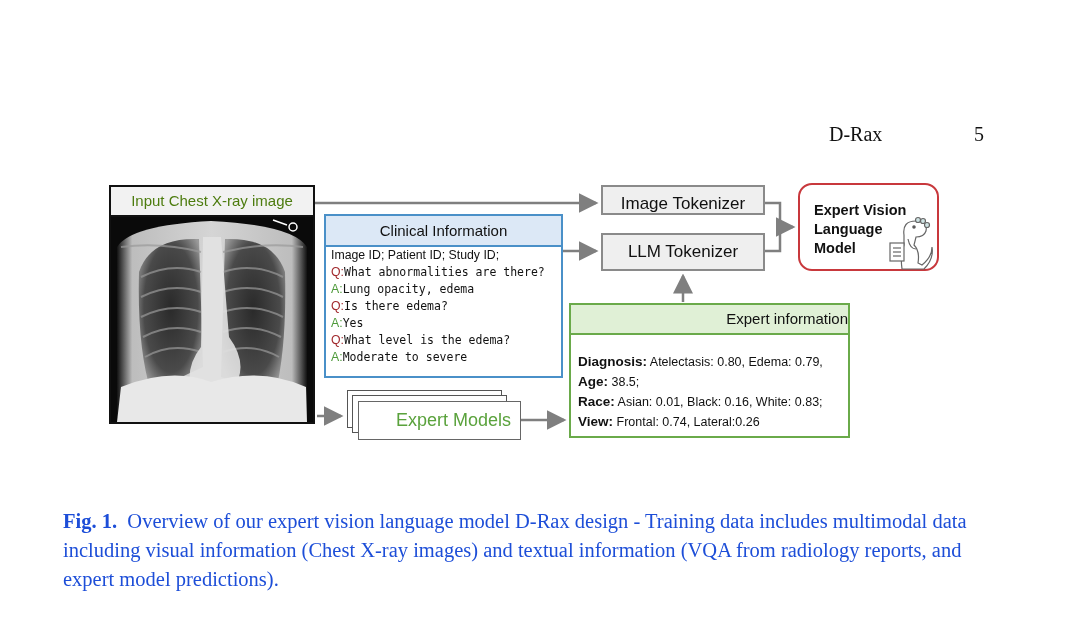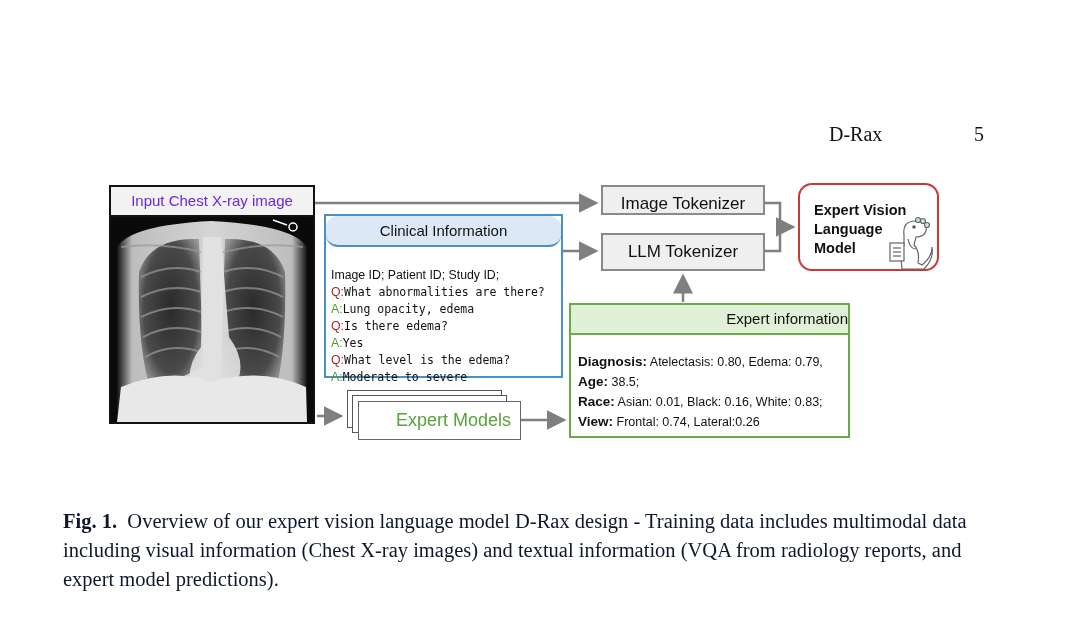--- a/index.html
+++ b/index.html
@@ -11,37 +11,37 @@
   .running-head {
     font-family: "Liberation Serif", "DejaVu Serif", serif; font-size: 20px; color: #111;
   }
   
   .xray-frame {
     left: 109px; top: 185px; width: 206px; height: 239px; background: #000;
     border: 2px solid #111; box-sizing: border-box; overflow: hidden;
   }
   .xray-title {
     position: absolute; left: 0; top: 0; right: 0; height: 28px; background: #f2f2f2;
-    border-bottom: 2px solid #111; font-size: 15px; text-align: center; line-height: 28px; color: #6d28d9;
+    border-bottom: 2px solid #111; font-size: 15px; text-align: center; line-height: 28px; color: #4d7c0f;
   }
   .xray-img { position: absolute; left: 0; top: 30px; }
   
   .box-gray {
     background: #efefef; border: 2px solid #8a8a8a; box-sizing: border-box;
     font-size: 17px; text-align: center; color: #111;
   }
   .clinical {
     left: 324px; top: 214px; width: 239px; height: 164px; border: 2px solid #4a90c8;
     box-sizing: border-box; background: #fff;
   }
   .clinical-head {
     height: 29px; background: #dce8f6; border-bottom: 2px solid #4a90c8;
-    font-size: 15px; text-align: center; line-height: 29px; border-radius: 12px;
+    font-size: 15px; text-align: center; line-height: 29px;
   }
-  .clinical-body { padding: 20px 5px; font-size: 12.3px; line-height: 17px; }
+  .clinical-body { padding: 0 5px; font-size: 12.3px; line-height: 17px; }
   .mono { font-family: "DejaVu Sans Mono", "Liberation Mono", monospace; font-size: 11.5px; }
   .q { color: #a0282c; }
   .a { color: #4e9a3a; }
   .expert-info {
     left: 569px; top: 303px; width: 281px; height: 135px; border: 2px solid #6aaa4a;
     box-sizing: border-box; background: #fff;
   }
   .expert-head {
     height: 28px; background: #e0f0d6; border-bottom: 2px solid #6aaa4a;
     font-size: 15px; text-align: right; line-height: 28px;
@@ -52,21 +52,21 @@
     left: 798px; top: 183px; width: 141px; height: 88px; border: 2px solid #c8383c;
     border-radius: 14px; box-sizing: border-box; background: #fff;
   }
   .evlm-text { position: absolute; left: 14px; top: 16px; font-weight: bold; font-size: 14.5px; line-height: 19px; }
   .stack-card {
     position: absolute; width: 155px; height: 38px; background: #fff; border: 1.5px solid #555; box-sizing: border-box;
   }
   .expert-models-text { color: #5aa23c; font-size: 18px; text-align: center; line-height: 36px; }
   .caption {
     left: 63px; top: 507px; width: 930px; font-family: "Liberation Serif", "DejaVu Serif", serif;
-    font-size: 20.5px; line-height: 29px; color: #0f172a;
+    font-size: 20.5px; line-height: 29px; color: #1d4ed8;
   }
 </style>
 </head>
 <body>
 
 <div class="abs running-head" style="left:829px; top:123px;">D-Rax</div>
 <div class="abs running-head" style="left:974px; top:123px;">5</div>
 
 <div>
 

